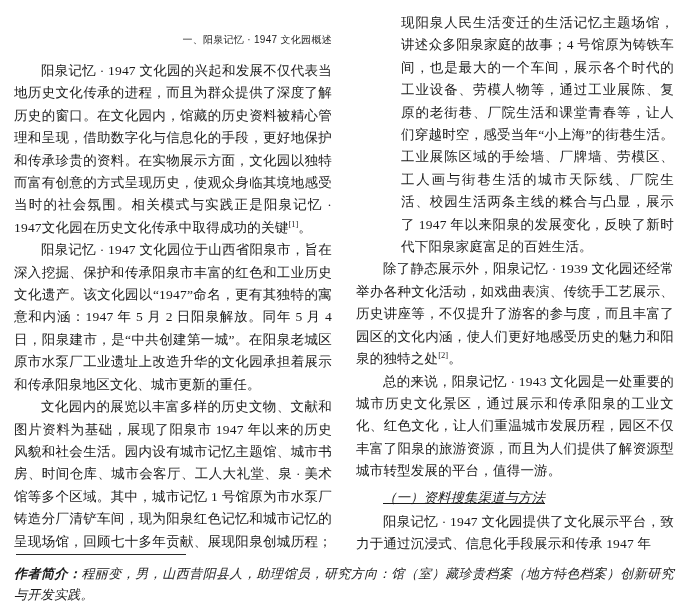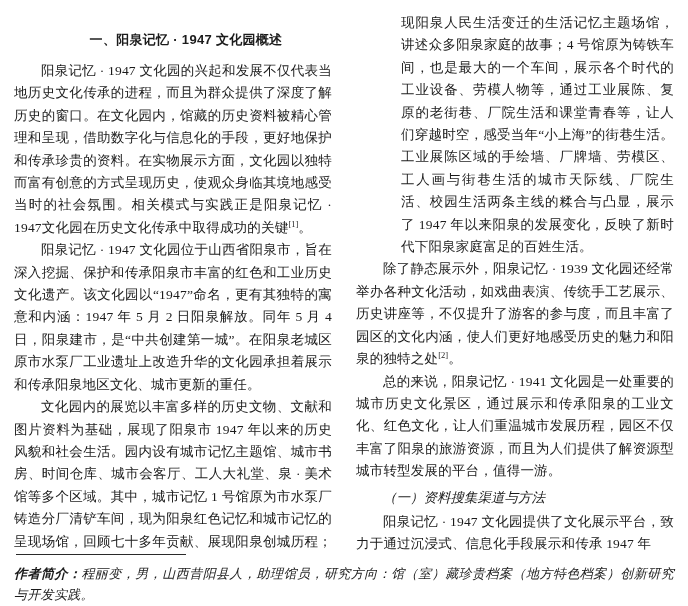--- a/index.html
+++ b/index.html
@@ -33,35 +33,36 @@
     font-size: 13.5px;
     line-height: 22.4px;
     text-align: justify;
     text-indent: 2em;
     letter-spacing: 0.2px;
   }
   p.no-indent { text-indent: 0; margin-left: 45px; }
   .section-heading {
     margin: 8px 0 9px 0;
     font-family: "Liberation Sans", "DejaVu Sans", sans-serif;
-    font-weight: 700;
-    font-size: 13px;
+    font-weight: 400;
+    font-size: 10px;
     line-height: 23px;
     text-indent: 2em;
-    text-align: center;
+    text-align: right;
     letter-spacing: 0.3px;
   }
   .section-heading.second { margin: 10px 0 8px 0; }
   .sub-heading {
     margin: 4px 0 2px 0;
     font-style: italic;
     font-size: 13.5px;
     line-height: 22.4px;
     text-indent: 2em;
     font-weight: 400;
+    text-decoration: underline;
   }
   sup.fnref {
     font-size: 8.5px;
     line-height: 0;
     vertical-align: super;
     letter-spacing: 0;
   }
   .footnote-area {
     margin-top: 2px;
     font-family: Liberation Serif, serif;
@@ -98,21 +99,21 @@
       <p class="body-para">阳泉记忆 · 1947 文化园位于山西省阳泉市，旨在深入挖掘、保护和传承阳泉市丰富的红色和工业历史文化遗产。该文化园以“1947”命名，更有其独特的寓意和内涵：1947 年 5 月 2 日阳泉解放。同年 5 月 4 日，阳泉建市，是“中共创建第一城”。在阳泉老城区原市水泵厂工业遗址上改造升华的文化园承担着展示和传承阳泉地区文化、城市更新的重任。</p>
 
       <p class="body-para">文化园内的展览以丰富多样的历史文物、文献和图片资料为基础，展现了阳泉市 1947 年以来的历史风貌和社会生活。园内设有城市记忆主题馆、城市书房、时间仓库、城市会客厅、工人大礼堂、泉 · 美术馆等多个区域。其中，城市记忆 1 号馆原为市水泵厂铸造分厂清铲车间，现为阳泉红色记忆和城市记忆的呈现场馆，回顾七十多年贡献、展现阳泉创城历程；3 号馆原为阳泉水泵厂铸造分厂铸钢车间，现改造为重</p>
     </div>
 
     <div class="col col-right">
       <p class="body-para no-indent">现阳泉人民生活变迁的生活记忆主题场馆，讲述众多阳泉家庭的故事；4 号馆原为铸铁车间，也是最大的一个车间，展示各个时代的工业设备、劳模人物等，通过工业展陈、复原的老街巷、厂院生活和课堂青春等，让人们穿越时空，感受当年“小上海”的街巷生活。工业展陈区域的手绘墙、厂牌墙、劳模区、工人画与街巷生活的城市天际线、厂院生活、校园生活两条主线的糅合与凸显，展示了 1947 年以来阳泉的发展变化，反映了新时代下阳泉家庭富足的百姓生活。</p>
 
       <p class="body-para"><span>除了静态展示外，阳泉记忆 · 1939 文化园还经常举办各种文化活动，如戏曲表演、传统手工艺展示、历史讲座等，不仅提升了游客的参与度，而且丰富了园区的文化内涵，使人们更好地感受历史的魅力和阳泉的独特之处</span><sup class="fnref">[2]</sup><span>。</span></p>
 
-      <p class="body-para">总的来说，阳泉记忆 · 1941 文化园是一处重要的城市历史文化景区，通过展示和传承阳泉的工业文化、红色文化，让人们重温城市发展历程，园区不仅丰富了阳泉的旅游资源，而且为人们提供了解资源型城市转型发展的平台，值得一游。</p>
+      <p class="body-para">总的来说，阳泉记忆 · 1943 文化园是一处重要的城市历史文化景区，通过展示和传承阳泉的工业文化、红色文化，让人们重温城市发展历程，园区不仅丰富了阳泉的旅游资源，而且为人们提供了解资源型城市转型发展的平台，值得一游。</p>
 
 
       <p class="sub-heading">（一）资料搜集渠道与方法</p>
 
       <p class="body-para">阳泉记忆 · 1947 文化园提供了文化展示平台，致力于通过沉浸式、信息化手段展示和传承 1947 年</p>
     </div>
 
   </div>
 
   <div class="footnote-area">

